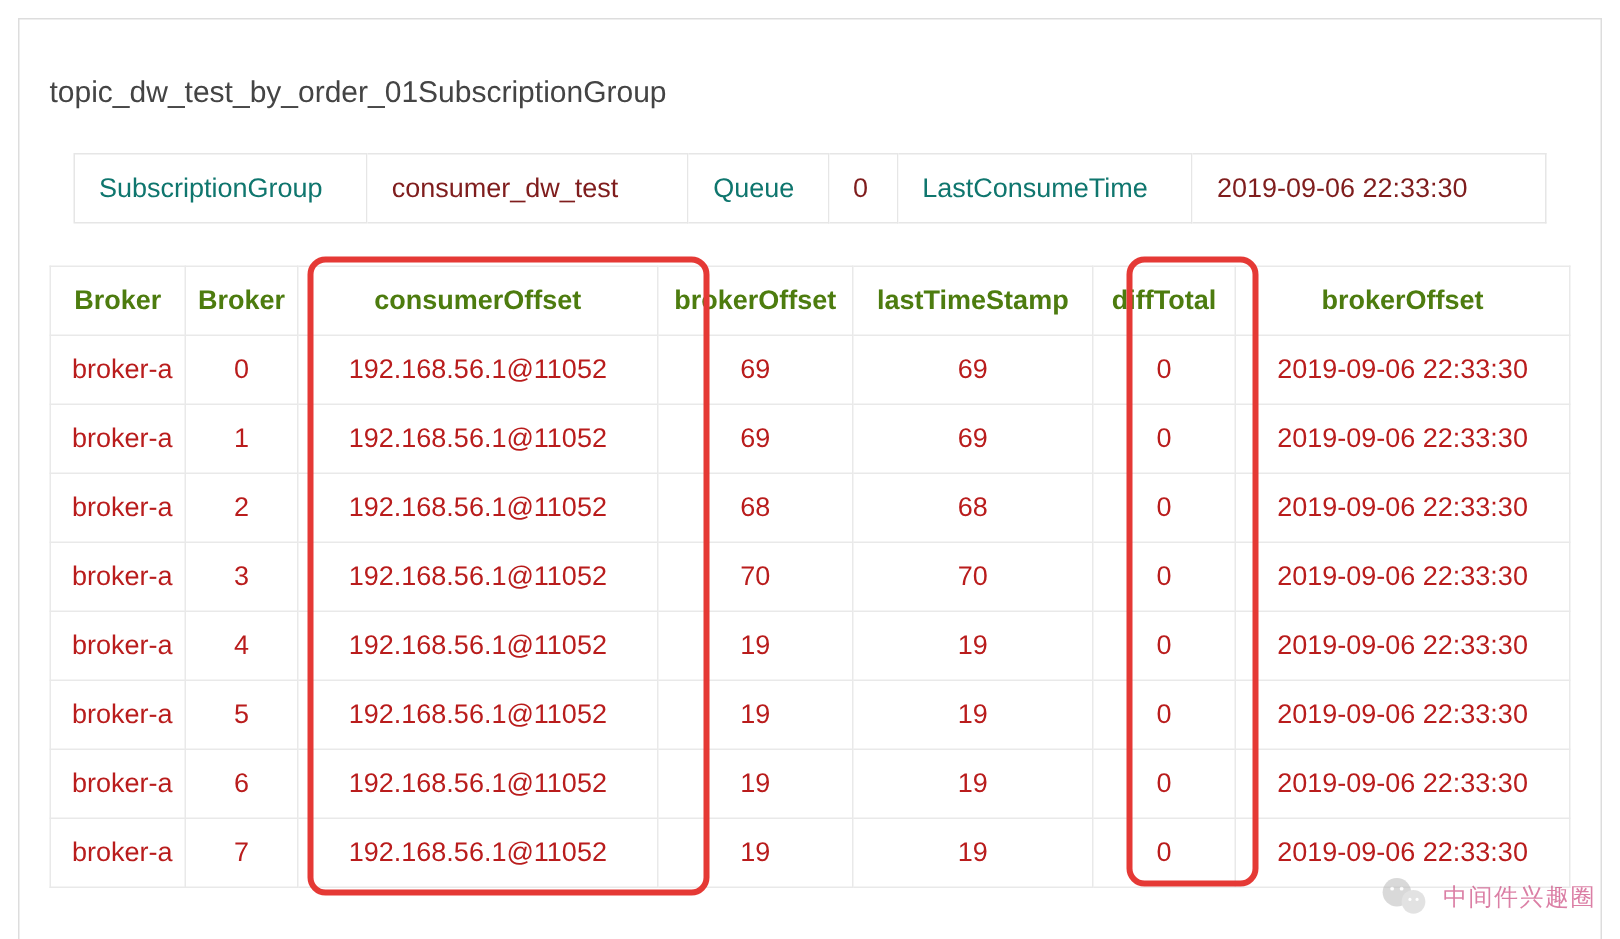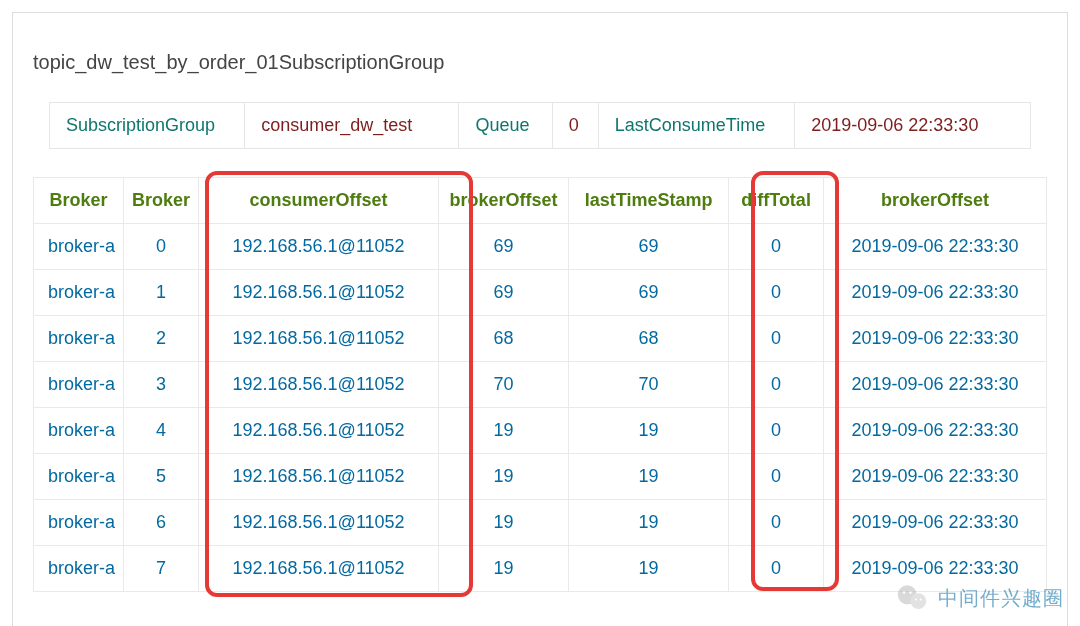--- a/index.html
+++ b/index.html
@@ -66,21 +66,21 @@
     font-weight: 600;
     color: #4d7c0f;
     text-align: center;
     white-space: nowrap;
     font-size: 18px;
   }
   .data-table td {
     border: 1px solid #e9e9e9;
     padding: 12px 8px;
     text-align: center;
-    color: #0369a1;
+    color: #b91c1c;
     white-space: nowrap;
     font-size: 18px;
   }
   .data-table td.left {
     text-align: left;
     padding-left: 14px;
   }
   .highlight-box {
     position: absolute;
     border: 4px solid #e53935;
@@ -96,23 +96,23 @@
   .hl2 { 
     top: -6px;
     left: 718px;
     width: 88px;
     height: 420px;
   }
   .watermark {
     position: absolute;
     right: 16px;
     bottom: 8px;
-    color: #0369a1;
+    color: #be185d;
     opacity: 0.55;
-    font-size: 20px;
+    font-size: 16px;
     letter-spacing: 1px;
     display: flex;
     align-items: center;
     gap: 6px;
     pointer-events: none;
   }
   .watermark .wm-icon {
     width: 40px;
     height: 40px;
     display: inline-flex;

